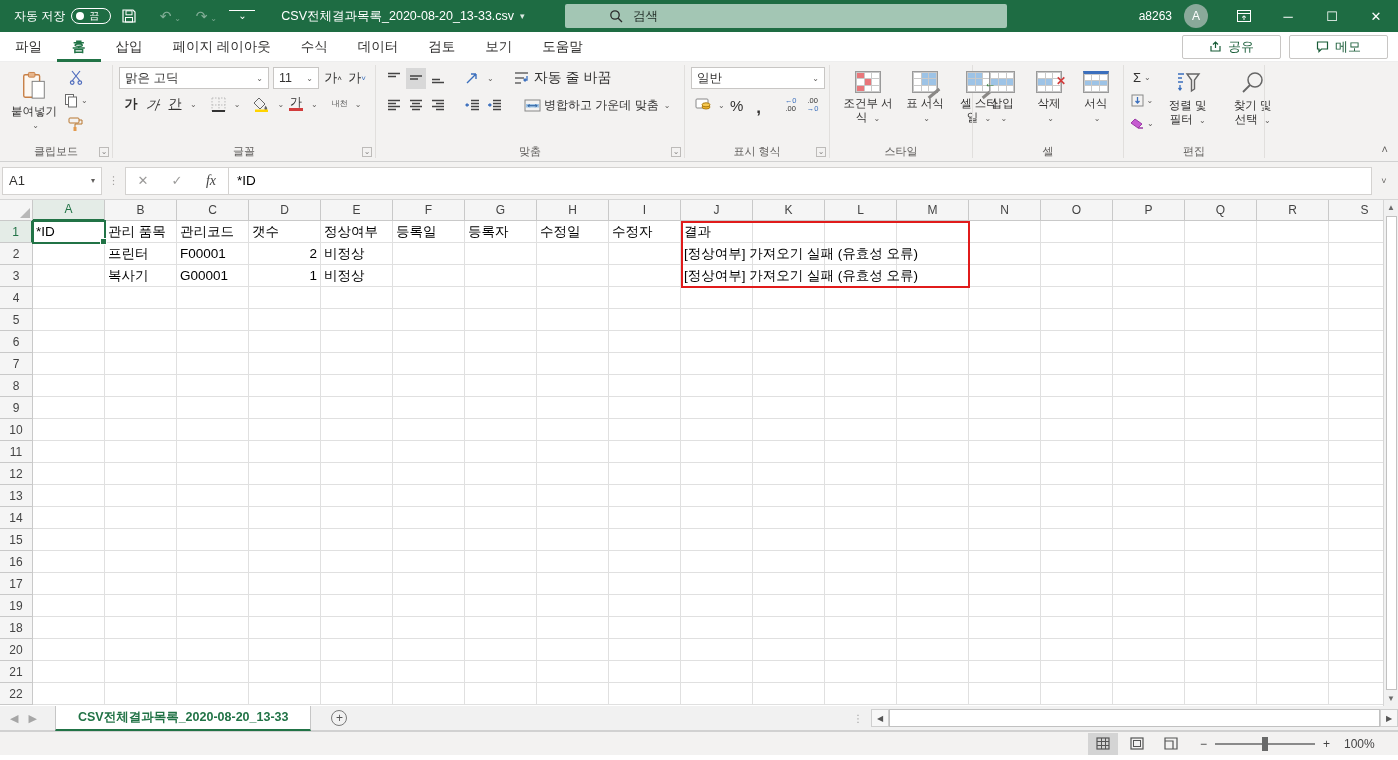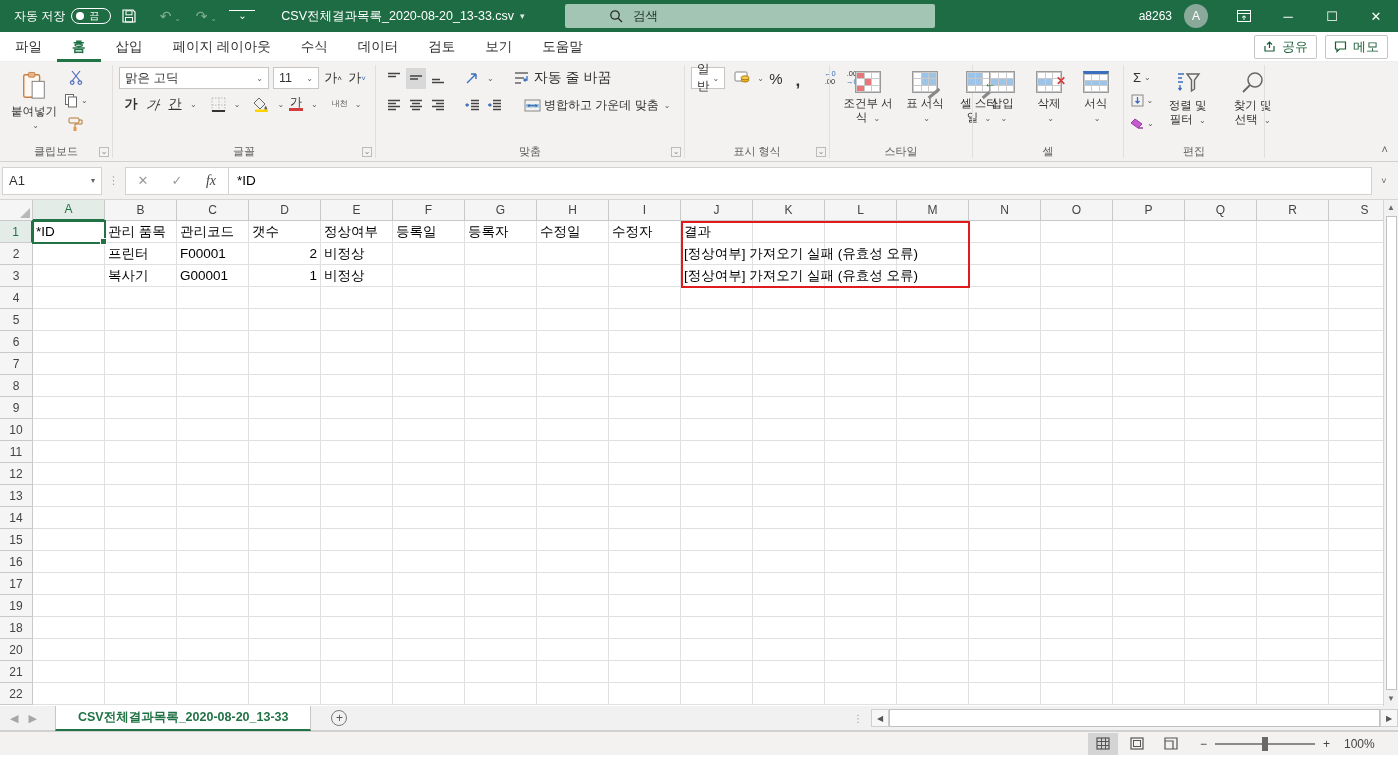--- a/index.html
+++ b/index.html
@@ -10,31 +10,31 @@
   
   .titlebar{height:32px;background:#1e6c43;display:flex;color:#fff;font-size:12px;position:relative}
   .tb-left{display:flex;align-items:center;gap:10px;padding-left:14px}
   .autosave{display:flex;align-items:center;gap:6px}
   .toggle{width:40px;height:16px;border:1px solid #fff;border-radius:9px;display:flex;align-items:center;padding:0 4px;gap:5px}
   .toggle .knob{width:8px;height:8px;border-radius:50%;background:#fff}
   .toggle .st{font-size:10px}
   .qat-btn{width:26px;text-align:center;font-size:14px;cursor:default}
   .dim{opacity:.45}
   .tb-title{display:flex;align-items:center;margin-left:26px;font-size:12.5px;white-space:nowrap}
-  .searchbox{position:absolute;left:565px;top:4px;width:370px;height:24px;background:#a3c6b4;border-radius:2px;display:flex;align-items:center;padding-left:44px;gap:10px;color:#1f2a24;font-size:12.5px}
+  .searchbox{position:absolute;left:565px;top:4px;width:442px;height:24px;background:#a3c6b4;border-radius:2px;display:flex;align-items:center;padding-left:44px;gap:10px;color:#1f2a24;font-size:12.5px}
   .tb-right{position:absolute;right:0;top:0;height:32px;display:flex;align-items:center}
   .avatar{width:24px;height:24px;border-radius:50%;background:#8aa99a;color:#fff;display:flex;align-items:center;justify-content:center;font-size:12px;margin:0 14px 0 12px}
   .winbtn{width:44px;height:32px;display:flex;align-items:center;justify-content:center;font-size:13px}
 
   
   .menubar{height:30px;background:#fff;display:flex;align-items:center;border-bottom:1px solid #eee;position:relative;font-size:13.5px;color:#323130}
   .mtab{padding:0 15px;height:30px;display:flex;align-items:center}
   .mtab.active{color:#217346;font-weight:bold;box-shadow:inset 0 -3px 0 #217346}
   .mb-right{position:absolute;right:10px;display:flex;gap:8px}
-  .pill-btn{display:flex;align-items:center;gap:6px;border:1px solid #c8c6c4;border-radius:2px;padding:2px 8px;color:#185c37;font-size:13px;background:#fff}
+  .pill-btn{display:flex;align-items:center;gap:6px;border:1px solid #c8c6c4;border-radius:2px;padding:2px 26px;color:#185c37;font-size:13px;background:#fff}
 
   
   .ribbon{height:100px;background:#f3f2f1;border-bottom:1px solid #d1d1d1;display:flex;position:relative}
   .rgroup{display:flex;flex-direction:column;flex:0 0 auto}
   .rbody{flex:1;display:flex;align-items:flex-start;padding:5px 4px 0 6px}
   .rfoot{height:19px;display:flex;align-items:center;justify-content:center;font-size:11px;color:#605e5c;position:relative}
   .launcher{position:absolute;right:3px;bottom:4px;font-size:8px;color:#8a8886;border:1px solid #bdbbb9;width:10px;height:10px;line-height:8px;text-align:center}
   .rsep{width:1px;background:#e1dfdd;margin:3px 0}
   .bigbtn{display:flex;flex-direction:column;align-items:center;justify-content:flex-start;gap:3px;padding:4px 5px;font-size:11.5px;color:#323130;text-align:center;line-height:1.25}
   .smallrow{display:flex;align-items:center;gap:2px;height:22px;padding:0 2px;font-size:13px;color:#323130}
@@ -359,21 +359,21 @@
       </div>
     </div>
     <div class="rfoot">
         <span>맞춤</span>
         <span class="launcher">⌄</span>
       </div>
   </div>
   <div class="rsep"></div>
 
   <div class="rgroup" style="width:144px">
-    <div class="rbody" style="flex-direction:row;align-items:stretch;gap:5px">
+    <div class="rbody" style="flex-direction:column;align-items:stretch;gap:5px">
       <div class="selbox">
           <span>일반</span>
           <span class="dd">⌄</span>
         </div>
       <div class="smallrow">
         <span class="kbtn">
             <svg width="17" height="14" viewBox="0 0 17 14">
               <rect x="1" y="1" width="12" height="9" rx="1" fill="#fff" stroke="#888"></rect>
               <ellipse cx="11" cy="9" rx="4" ry="2" fill="#f0b429" stroke="#b07f14"></ellipse>
               <ellipse cx="11" cy="6.8" rx="4" ry="2" fill="#f7ca52" stroke="#b07f14"></ellipse>

